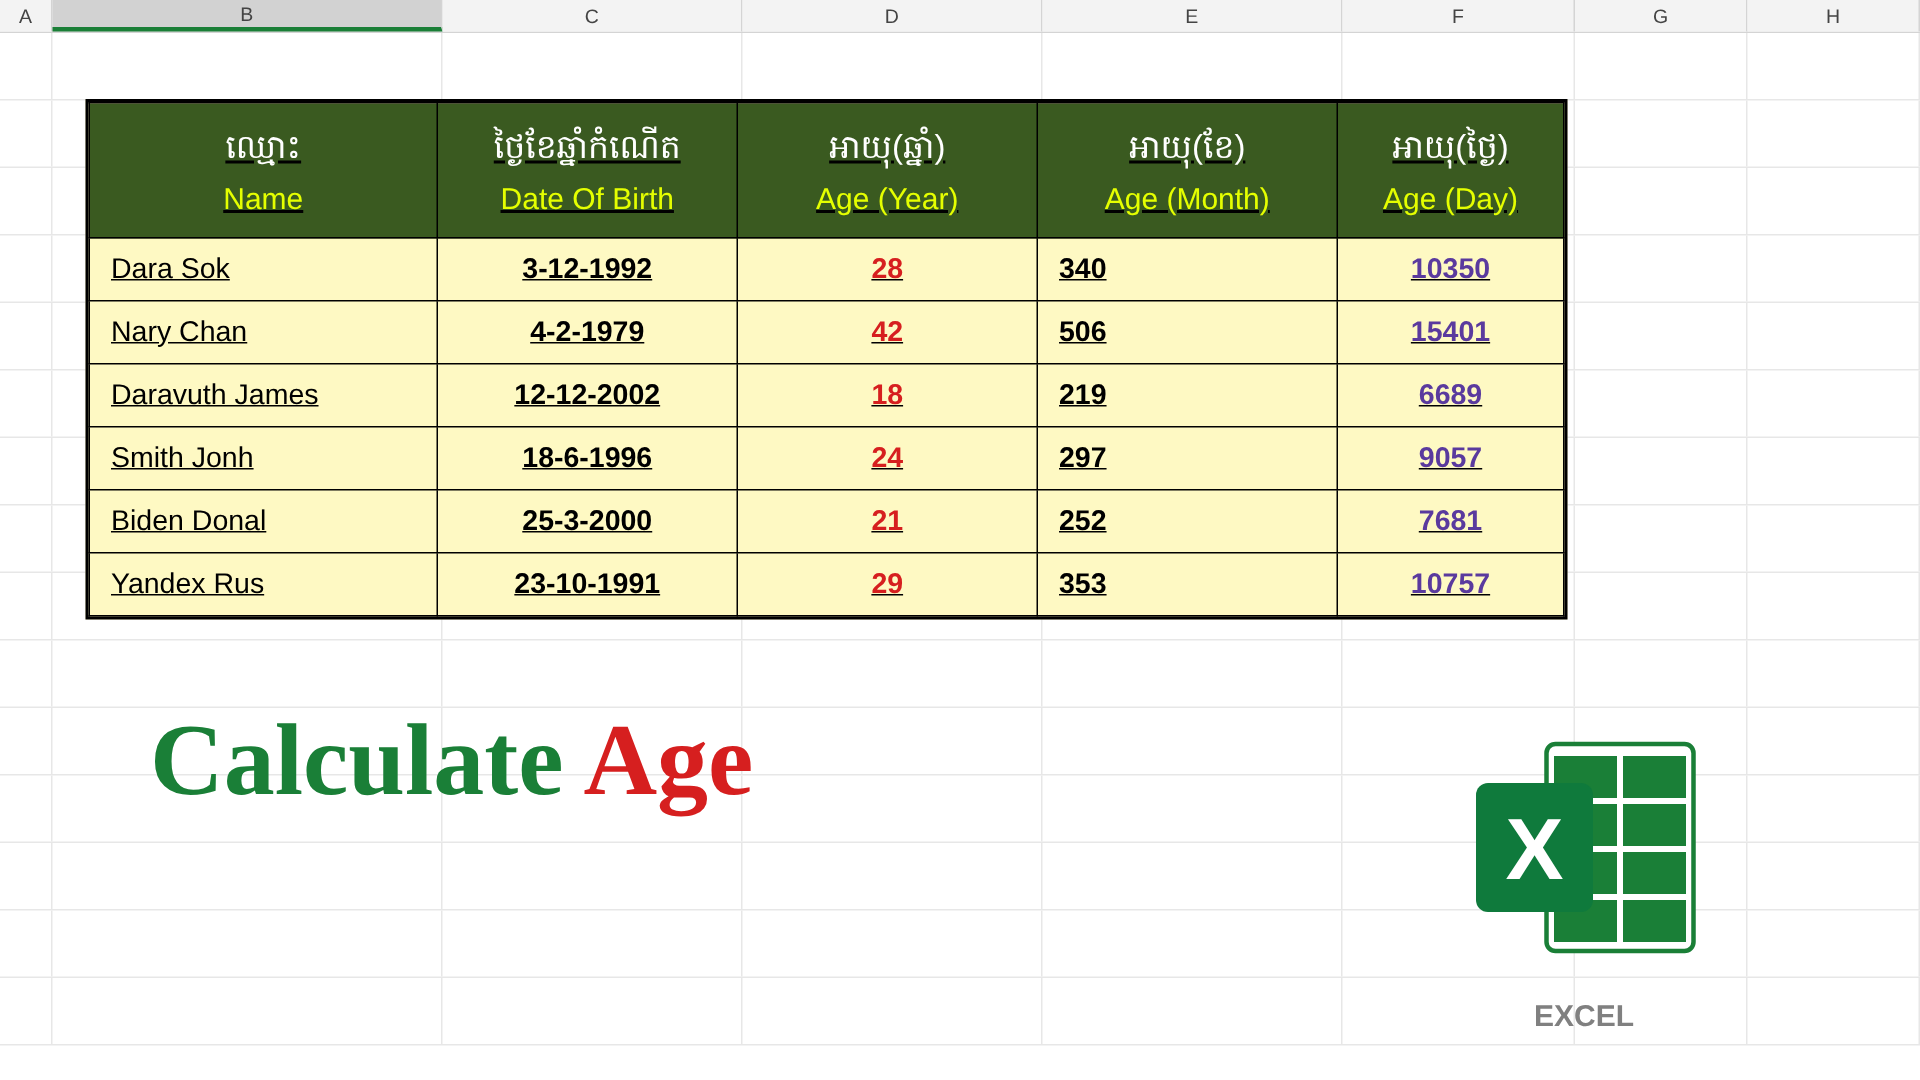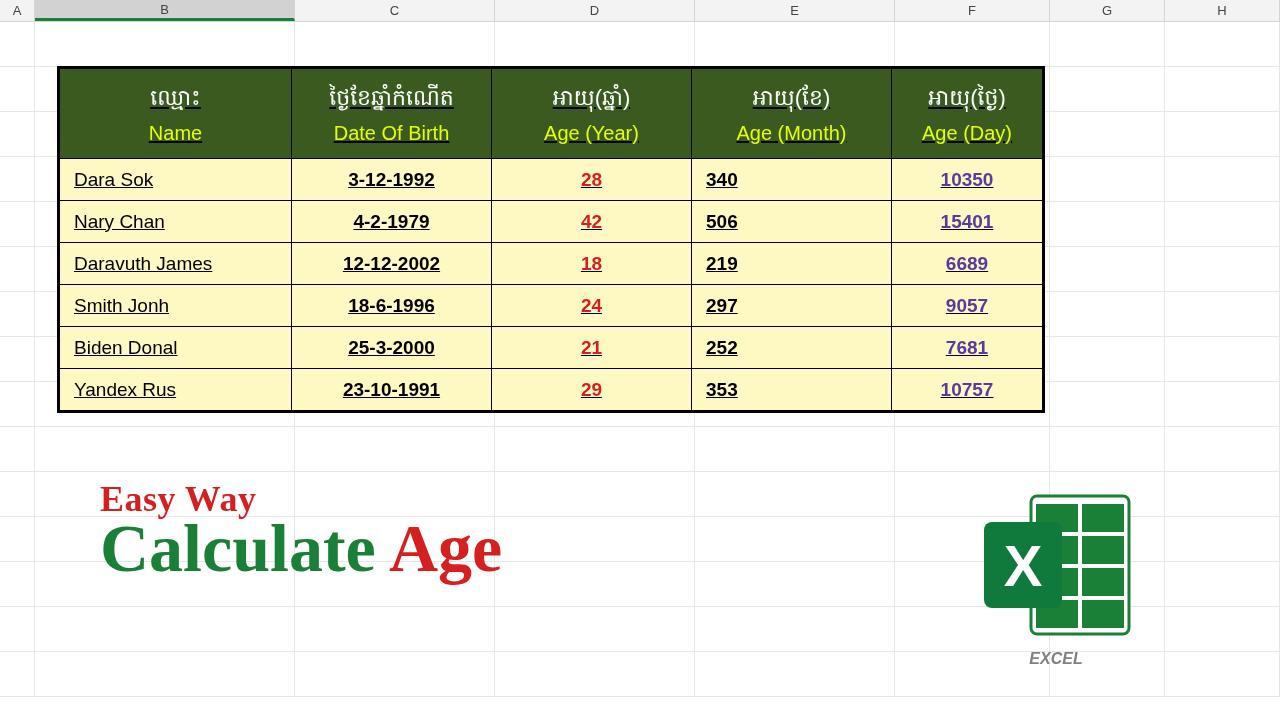--- a/index.html
+++ b/index.html
@@ -122,25 +122,24 @@
 
 .excel-logo {
   position: absolute;
   right: 144px;
   top: 490px;
   width: 160px;
 }
 .excel-label {
   font-family: Arial, sans-serif;
   font-weight: bold;
-  font-size: 16px;
+  font-size: 20px;
   color: #808080;
   text-align: center;
-  margin-top: 6px;
-  font-style: italic;
+  margin-top: 22px;
 }
 </style>
 </head>
 <body>
 
 <div class="sheet">
   <div class="col-headers">
     <div class="col-header col-A">A</div>
     <div class="col-header col-B selected">B</div>
     <div class="col-header col-C">C</div>
@@ -372,21 +371,20 @@
           <td class="td-dob">23-10-1991</td>
           <td class="td-year">29</td>
           <td class="td-month">353</td>
           <td class="td-day">10757</td>
         </tr>
       </tbody>
   </table>
 </div>
 
 <div class="title-block">
-  <div class="title-small">Easy Way</div>
   <div class="title-big">
     <span class="title-green">Calculate </span><span class="title-red">Age</span>
   </div>
 </div>
 
 <div class="excel-logo">
   <svg width="160" height="150" viewBox="0 0 160 150">
     <rect x="55" y="6" width="98" height="138" rx="6" fill="#fff" stroke="#1a7f37" stroke-width="3"></rect>
     <rect x="60" y="14" width="42" height="28" fill="#1a7f37"></rect>
     <rect x="106" y="14" width="42" height="28" fill="#1a7f37"></rect>

